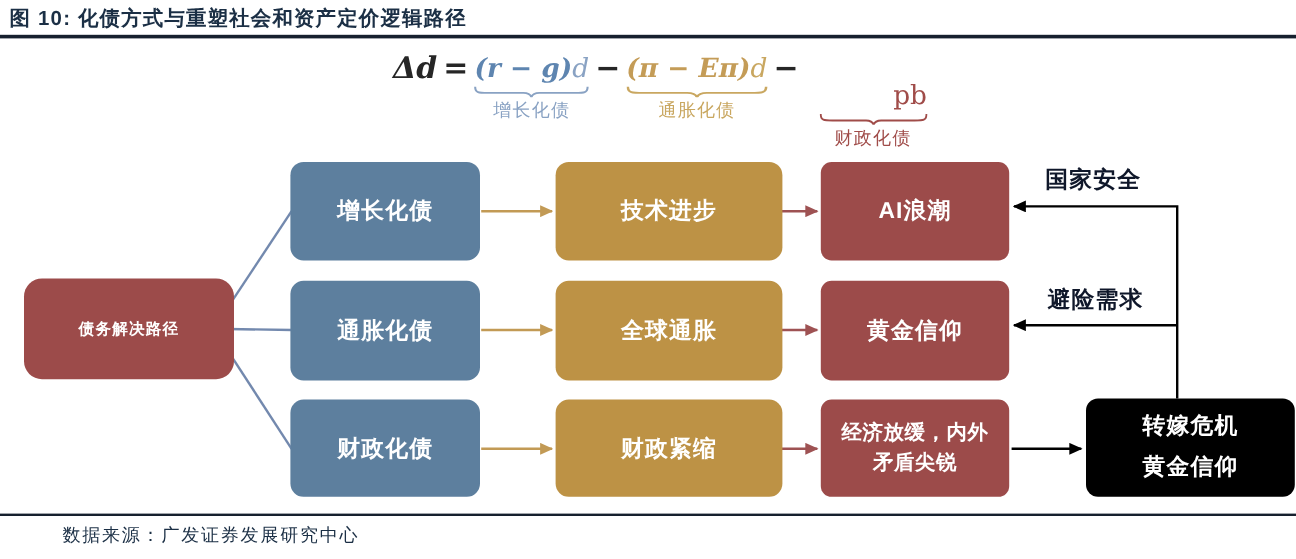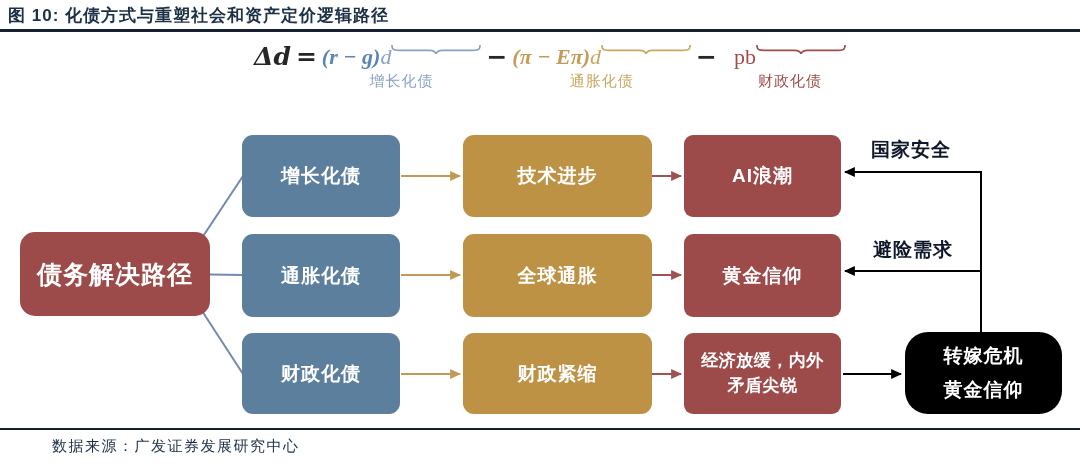--- a/index.html
+++ b/index.html
@@ -24,56 +24,56 @@
   
   .formula{
     position:absolute; left:0; right:0; top:44px;
     display:flex; justify-content:center; align-items:flex-start; gap:5px;
     font-family:"DejaVu Serif","Liberation Serif",serif;
   }
   .fpart{font-size:25px; line-height:26px; white-space:pre;text-align:right;}
   .f-dark{color:var(--f_dark); font-weight:bold;}
   .f-bi{font-style:italic;}
   .fgroup{display:flex; flex-direction:column; align-items:center;}
-  .tb{display:flex; align-items:flex-start;font-family:Liberation Serif, serif;}
+  .tb{display:flex; flex-direction:column; align-items:flex-end;}
   .term{font-size:22px; line-height:26px; white-space:pre; font-style:italic; text-align:center;}
   .term b{font-weight:bold;}
   .term .lite{font-weight:normal;}
   .g-growth .term{color:var(--f_blue);} .g-growth .lite{color:var(--f_blue_light);}
   .g-inflation .term{color:var(--f_tan);} .g-inflation .lite{color:var(--f_tan_light);}
   .g-fiscal .term{color:var(--f_red); font-style:normal; font-weight:normal;}
   .brace{display:block; width:100%; height:9px; margin-top:1px;}
   .brace path{fill:none; stroke-width:1.8px;}
   .g-growth .brace path{stroke:var(--f_blue_light);}
   .g-inflation .brace path{stroke:var(--f_tan_light);}
   .g-fiscal .brace path{stroke:var(--f_red);}
   .flabel{
     font-family:"Liberation Sans",sans-serif;
     font-size:15px; margin-top:2px; letter-spacing:1px; white-space:nowrap;
   }
   .g-growth .flabel{color:var(--f_blue_light);}
   .g-inflation .flabel{color:var(--f_tan_light);}
   .g-fiscal .flabel{color:var(--f_red);}
-  .g-fiscal{margin-left:12px;}
+  .g-fiscal{margin-left:12px;margin-top:24px;}
   
   .node{
     position:absolute; display:flex; flex-direction:column; justify-content:center; align-items:center;
     color:var(--white); font-weight:bold; text-align:center; letter-spacing:1px;
     box-sizing:border-box;
   }
-  .node-root{left:20px; top:232px; width:190px; height:84px; background:var(--maroon); border-radius:15px; font-size:25px;}
+  .node-root{left:20px; top:232px; width:175px; height:84px; background:var(--maroon); border-radius:15px; font-size:13px;}
   .col-method{left:242px; width:158px; background:var(--blue); border-radius:11px;}
   .col-mech{left:463px; width:189px; background:var(--tan); border-radius:11px;}
   .col-outcome{left:684px; width:157px; background:var(--maroon); border-radius:9px;}
   .row1{top:135px; height:82px;} .row2{top:234px; height:83px;} .row3{top:333px; height:81px;}
   .node-lg{font-size:19px;}
   .node-sm{font-size:17px; line-height:1.45; letter-spacing:0.5px;}
   .node-sink{
-    left:905px; top:332px; width:157px; height:82px; background:var(--black);
-    border-radius:23px; font-size:19px; line-height:1.3; gap:9px;
+    left:905px; top:332px; width:174px; height:82px; background:var(--black);
+    border-radius:10px; font-size:19px; line-height:1.3; gap:9px;
   }
   
   .annot{
     position:absolute; width:110px; text-align:center; color:#0f172a;
     font-size:19px; font-weight:600; letter-spacing:1px;
   }
   .annot-1{left:856px; top:137px;}
   .annot-2{left:858px; top:237px;}
   
   .wires{position:absolute; left:0; top:0; pointer-events:none;}

